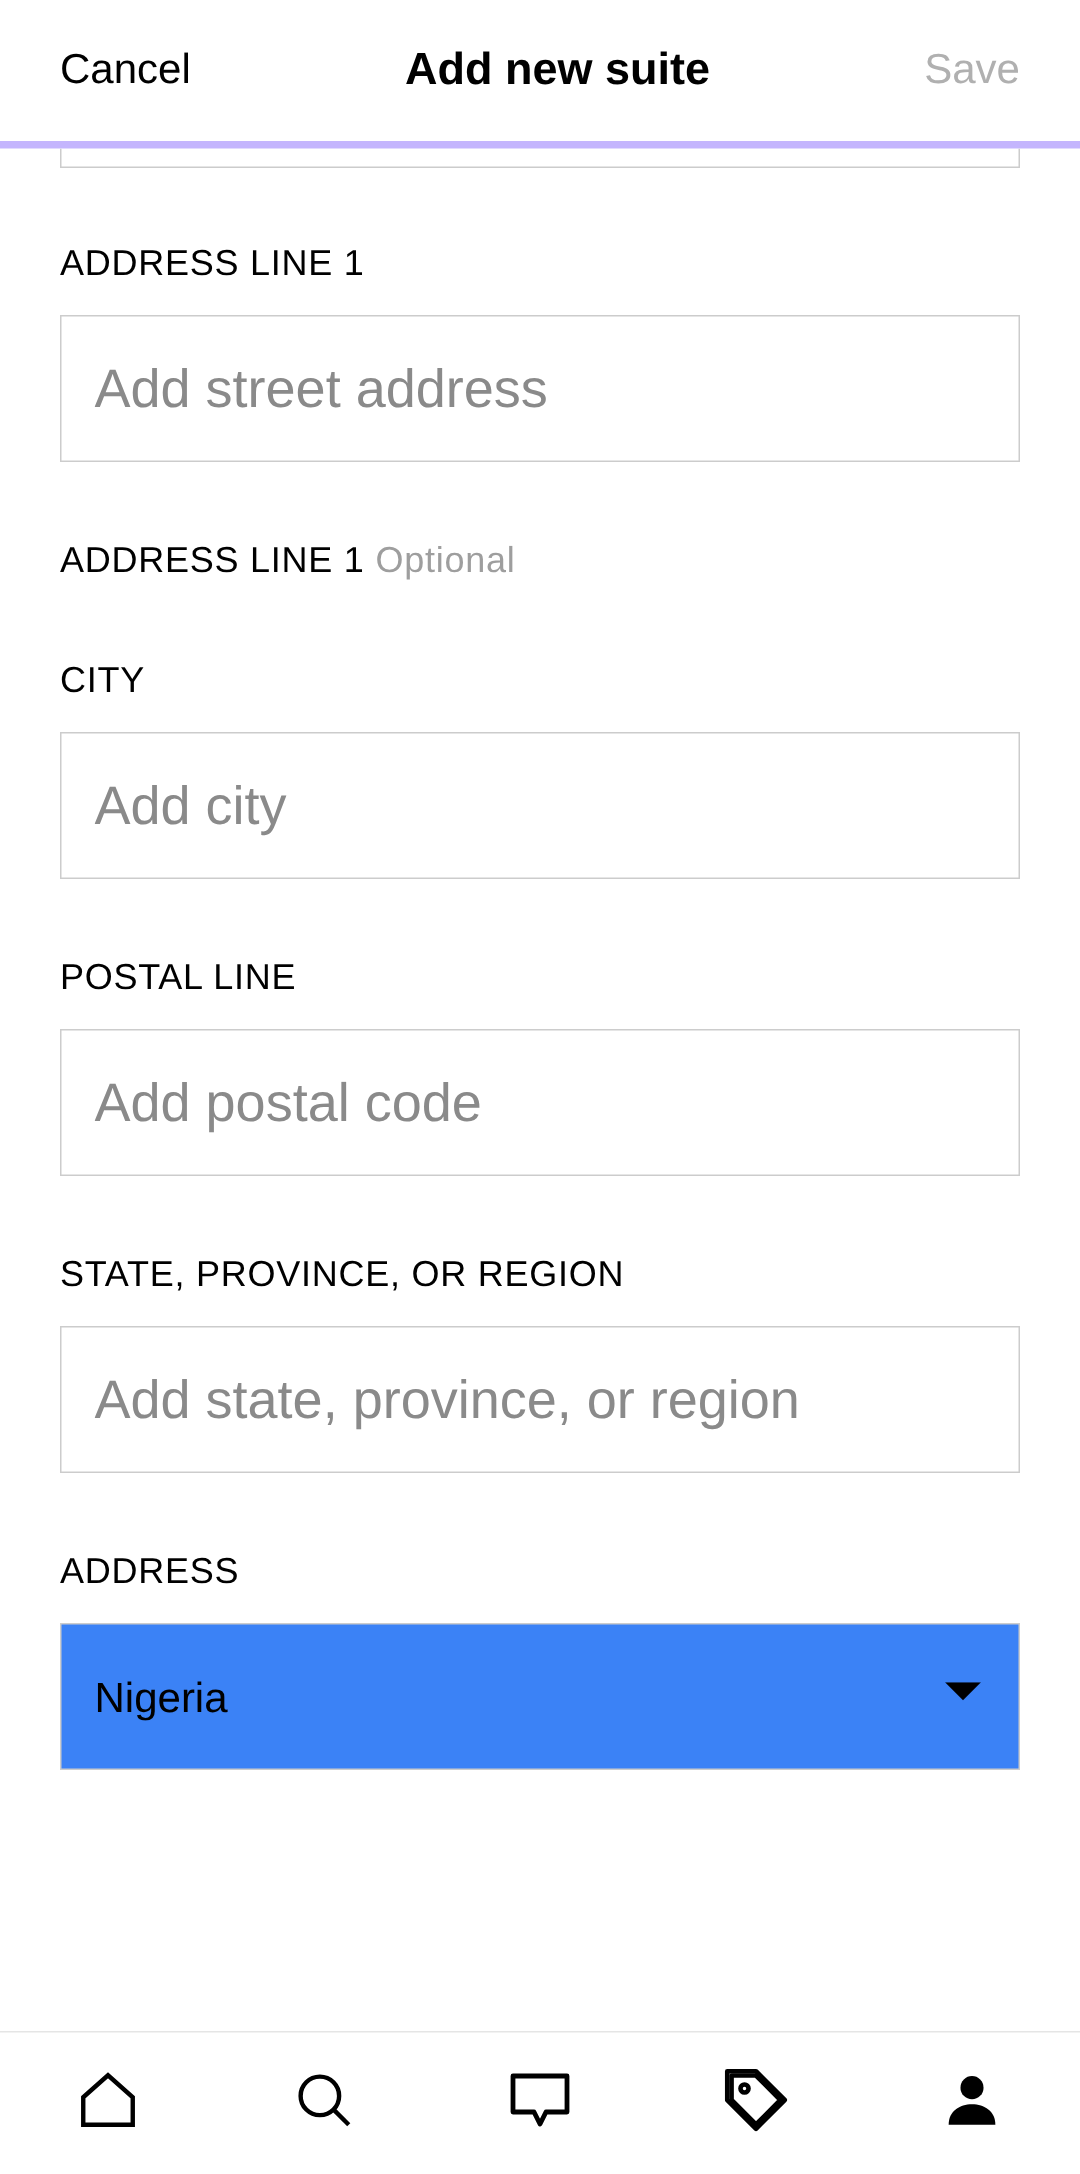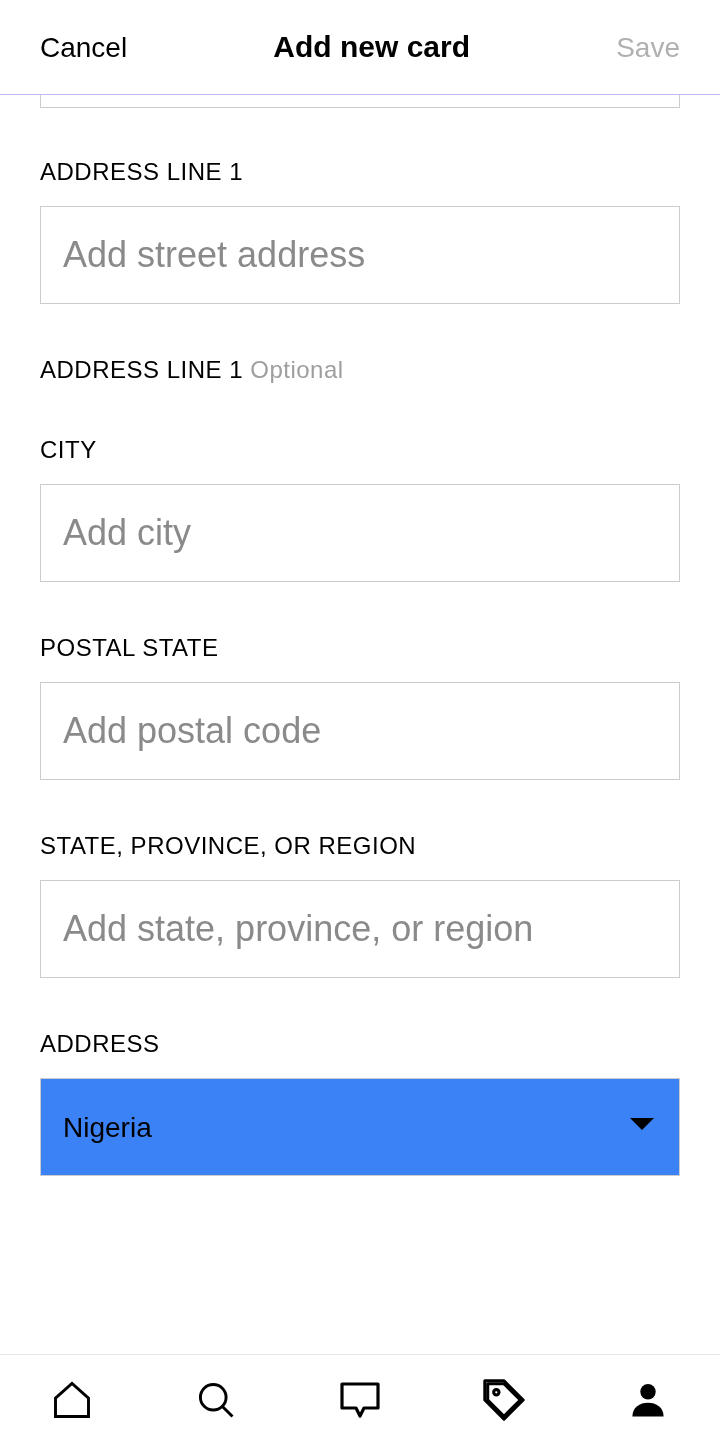--- a/index.html
+++ b/index.html
@@ -11,24 +11,24 @@
       font-family: -apple-system, BlinkMacSystemFont, 'Helvetica Neue', Arial, sans-serif;
       width: 720px;
       height: 1449px;
       background: #fff;
       display: flex;
       flex-direction: column;
       overflow: hidden;
     }
     .header {
       display: flex;
-      align-items: flex-end;
+      align-items: flex-start;
       justify-content: space-between;
       padding: 30px 40px;
-      border-bottom: 1px solid #c4b5fd;
+      border-bottom: 5px solid #c4b5fd;
     }
     .header-cancel {
       font-size: 28px;
       color: #000;
       cursor: pointer;
     }
     .header-title {
       font-size: 30px;
       font-weight: 600;
       color: #000;
@@ -116,21 +116,21 @@
       width: 50px;
       height: 50px;
       cursor: pointer;
     }
   </style>
 </head>
 <body>
 
 <div class="header">
   <div class="header-cancel">Cancel</div>
-  <div class="header-title">Add new card</div>
+  <div class="header-title">Add new suite</div>
   <div class="header-save">Save</div>
 </div>
 
 <div class="form-scroll">
 
   <div class="partial-field-bottom"></div>
 
   <div class="field-group">
     <div class="field-label">ADDRESS LINE 1</div>
     <input type="text" class="text-input" placeholder="Add street address" style="">
@@ -142,21 +142,21 @@
       <span class="optional">Optional</span>
     </div>
   </div>
 
   <div class="field-group">
     <div class="field-label">CITY</div>
     <input type="text" class="text-input" placeholder="Add city" style="">
   </div>
 
   <div class="field-group">
-    <div class="field-label">POSTAL STATE</div>
+    <div class="field-label">POSTAL LINE</div>
     <input type="text" class="text-input" placeholder="Add postal code" style="">
   </div>
 
   <div class="field-group">
     <div class="field-label">STATE, PROVINCE, OR REGION</div>
     <input type="text" class="text-input" placeholder="Add state, province, or region" style="">
   </div>
 
   <div class="field-group">
     <div class="field-label">ADDRESS</div>

